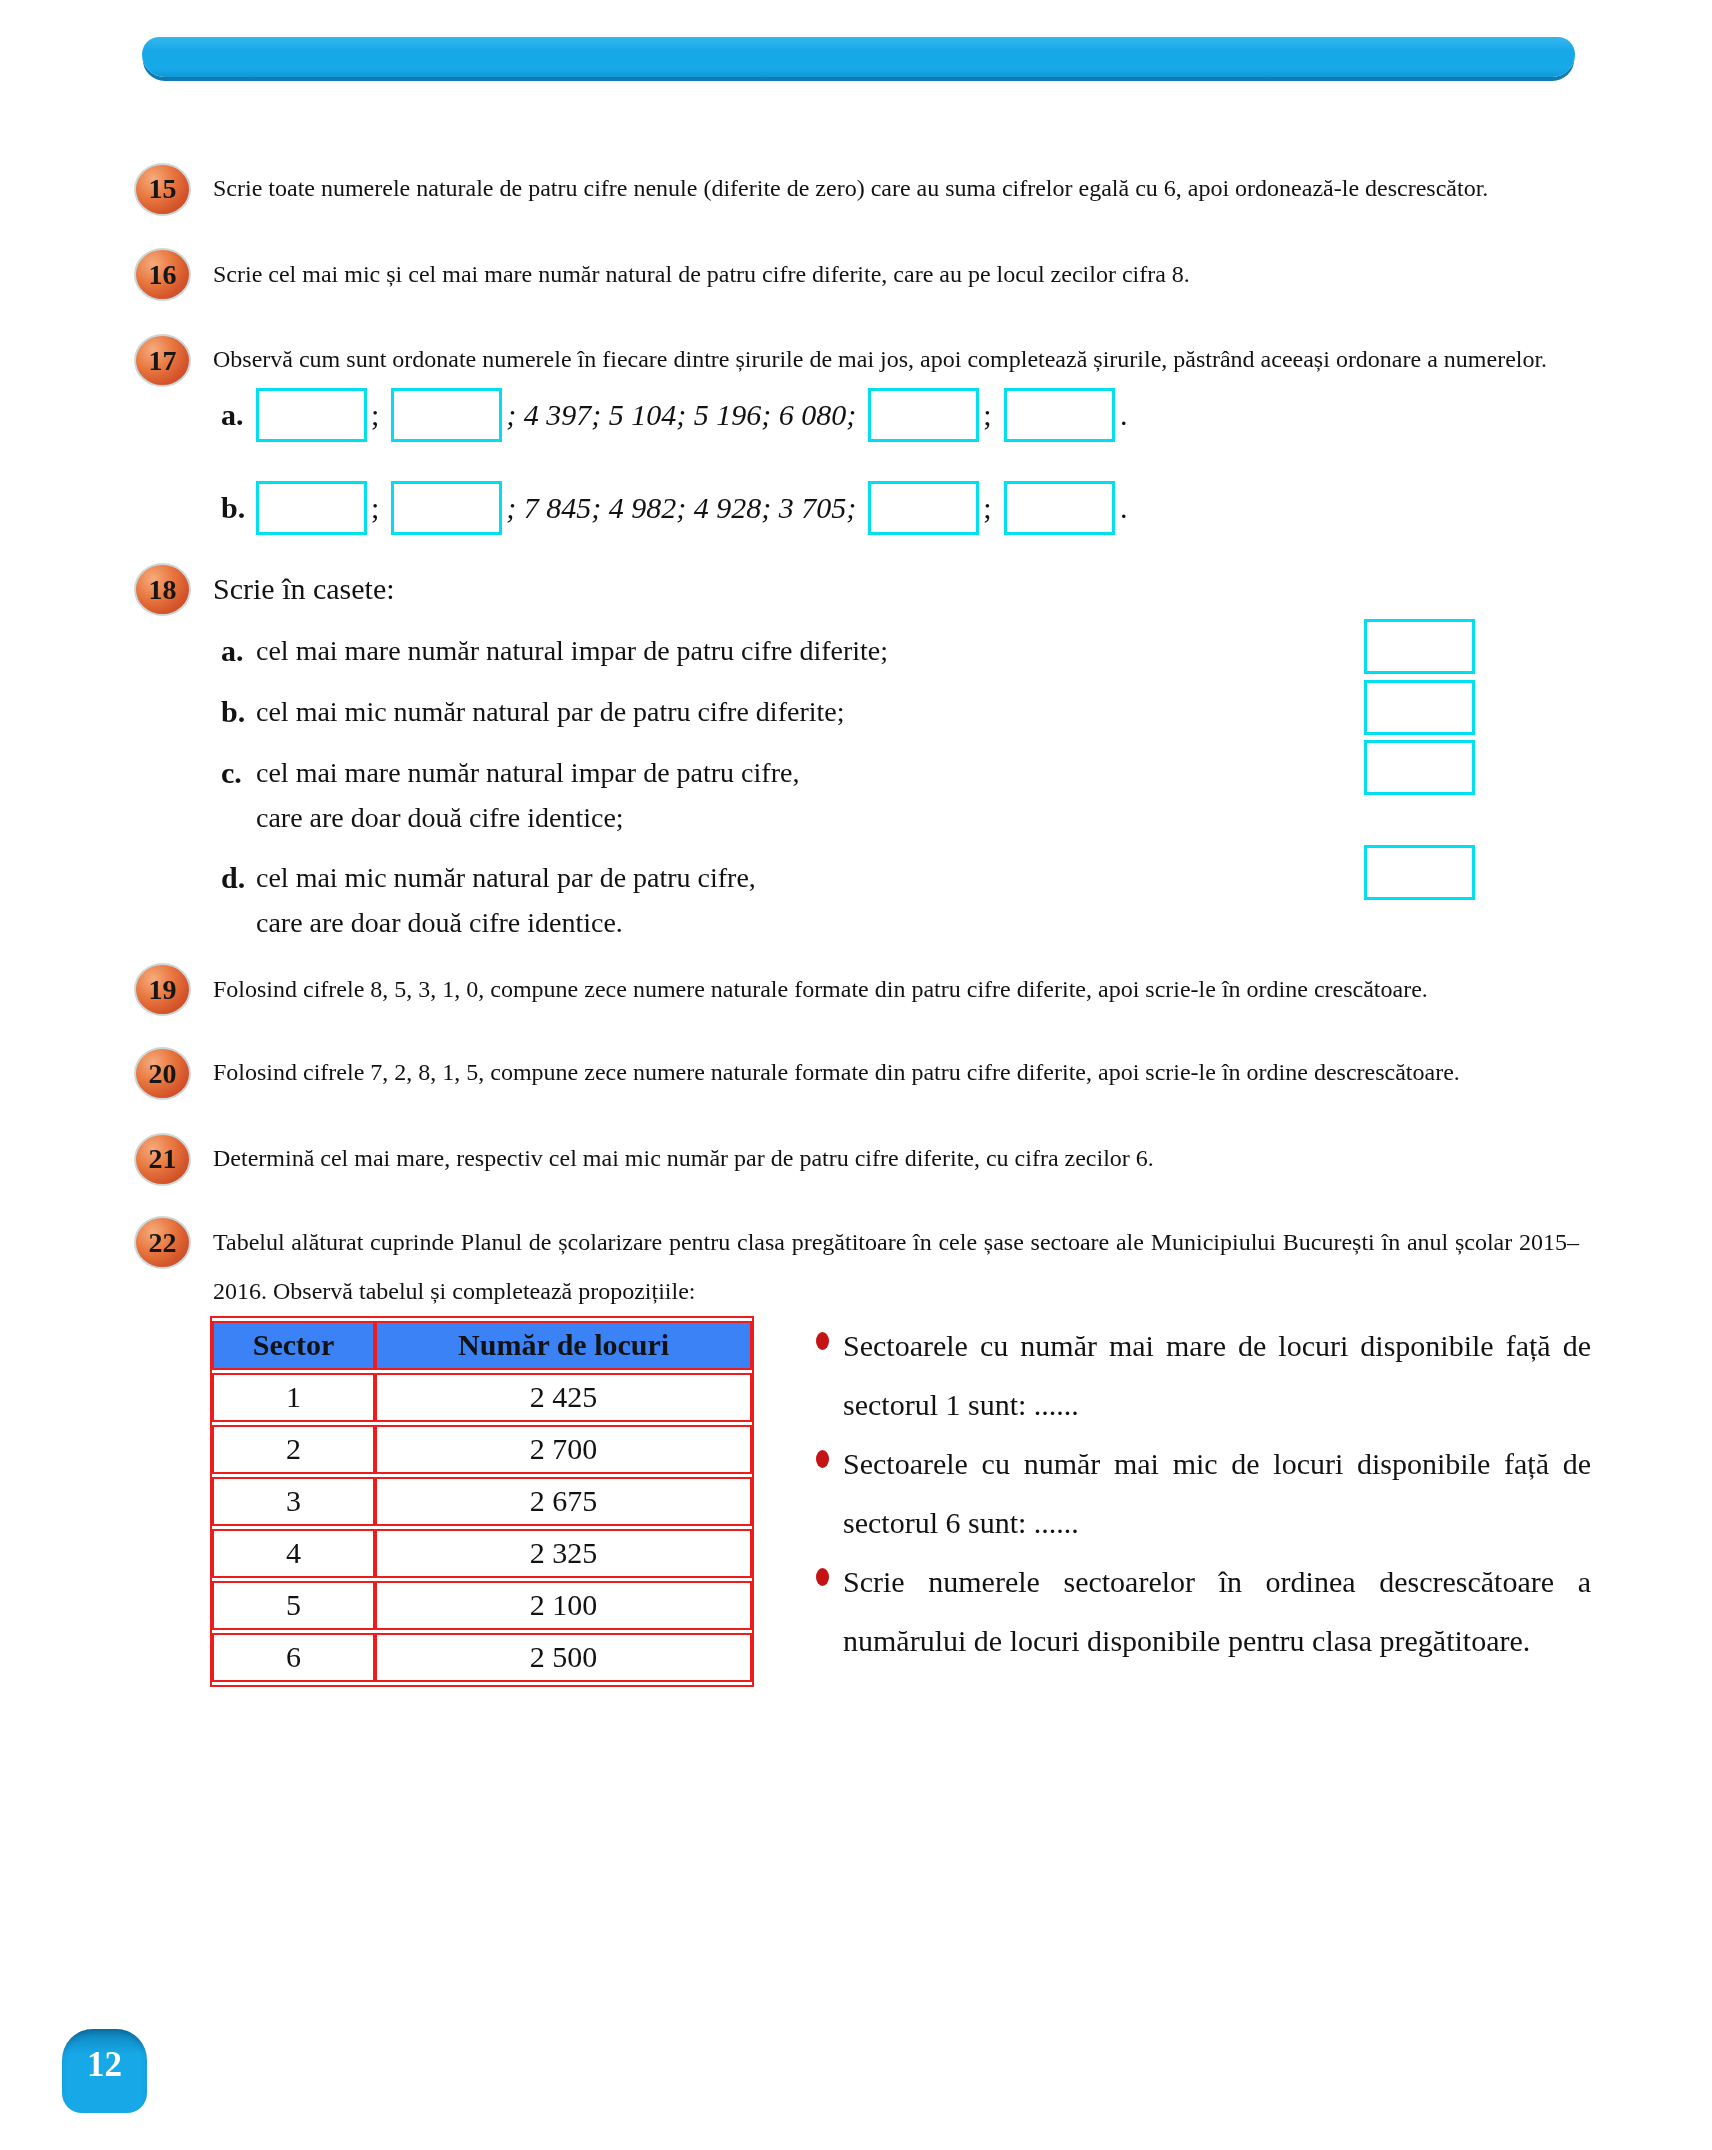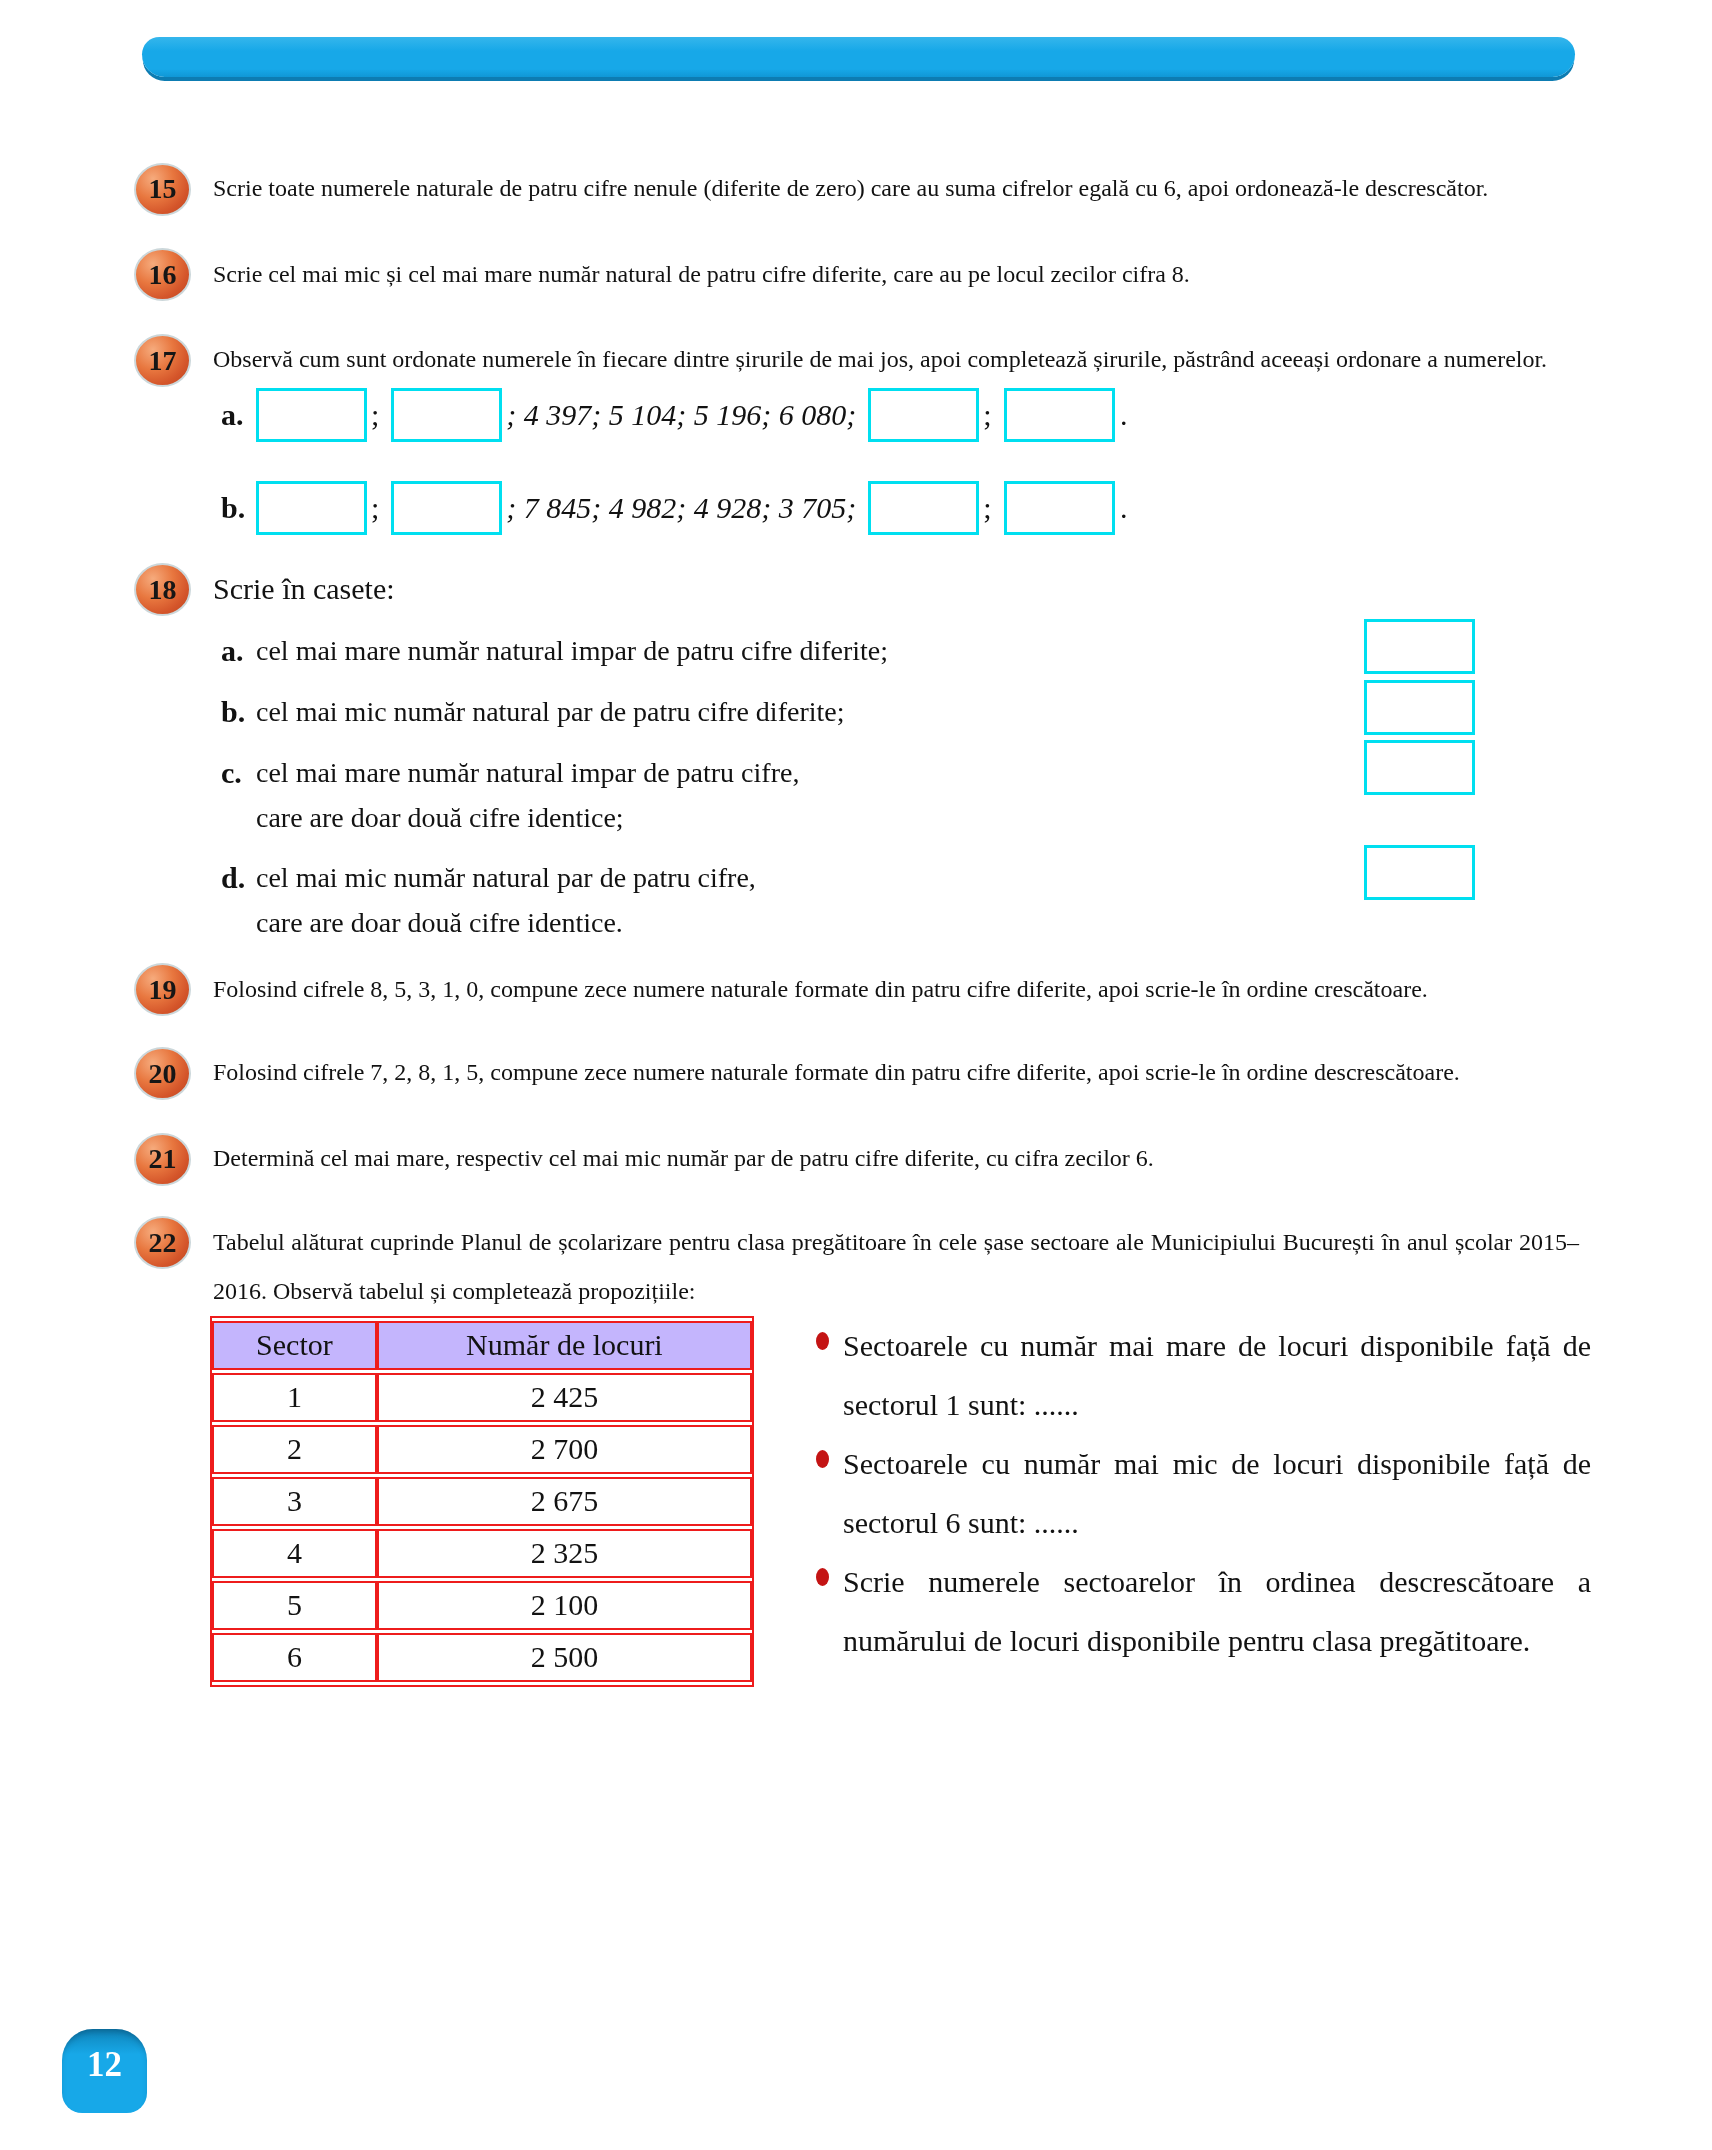--- a/index.html
+++ b/index.html
@@ -93,22 +93,22 @@
     flex:none;
   }
   table.sector-table th, table.sector-table td{
     border:2px solid #ee1c1c;
     text-align:center;
     font-size:30px;
     height:45px;
     padding:0 6.7px;
   }
   table.sector-table th{
-    background:#c4b5fd;
-    font-weight:normal;
+    background:#3b82f6;
+    font-weight:bold;
   }
   table.sector-table td{background:#ffffff;}
   .bullets{
     margin-left:61px;
     width:776px;
     font-size:30px;line-height:59px;
   }
   .bullet-item{
     position:relative;
     padding-left:28px;

